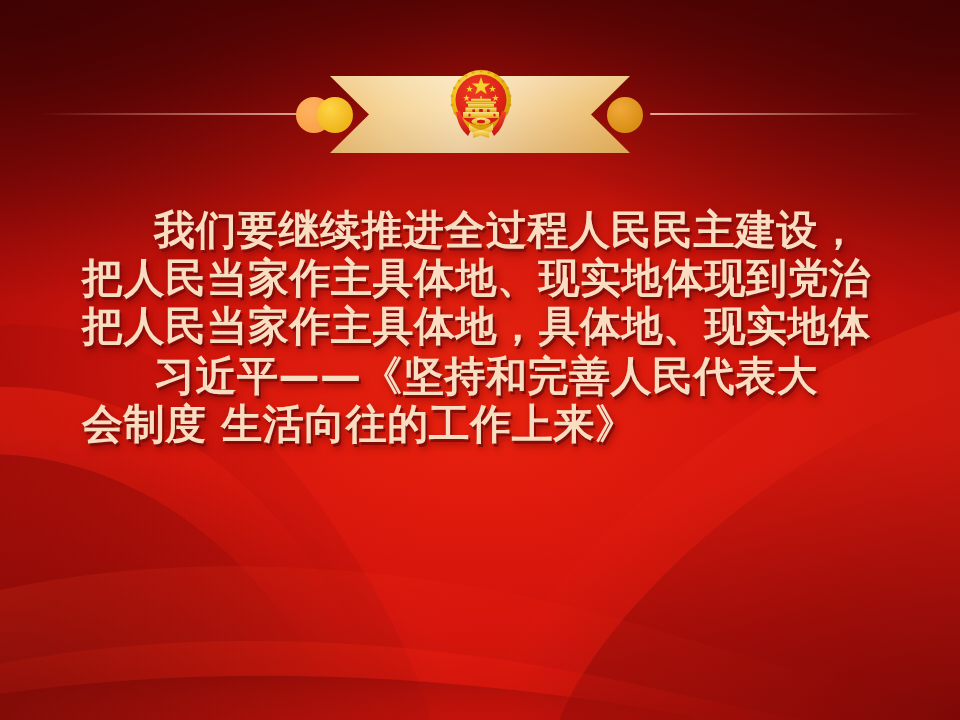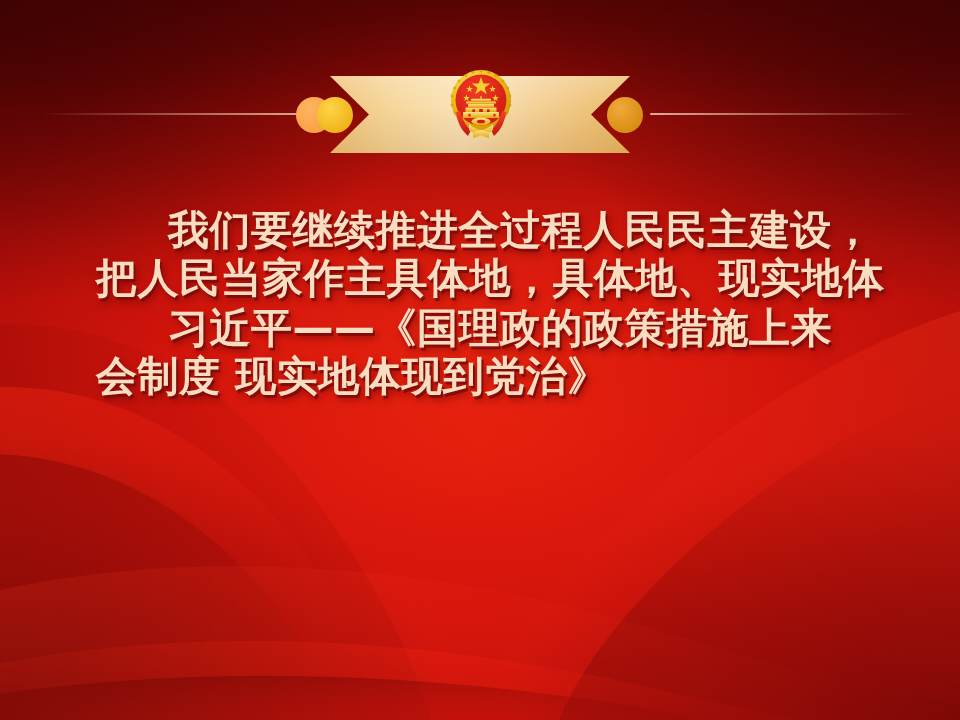--- a/index.html
+++ b/index.html
@@ -101,21 +101,21 @@
   .emblem {
     position: absolute;
     left: 447px; top: 64px;
     width: 68px; height: 80px;
   }
   .emblem svg { display:block; width:100%; height:100%; }
 
   
   .quote {
     position: absolute;
-    left: 96px; top: 206px;
+    left: 82px; top: 206px;
     width: 770px;
   }
   .line {
     font-family: "DejaVu Sans", "Liberation Sans", sans-serif;
     font-weight: 700;
     font-size: 41px;
     line-height: 48px;
     letter-spacing: 0.5px;
     color: #f9ddc1;
     white-space: pre;
@@ -265,19 +265,20 @@
         <path d="M 13 47 C 15 55 19 62 24 66 L 21 72 C 14 66 10 57 9 48 Z" fill="url(#ribG)"></path>
         <path d="M 55 47 C 53 55 49 62 44 66 L 47 72 C 54 66 58 57 59 48 Z" fill="url(#ribG)"></path>
         <path d="M 22 60 C 27 64 32 66 34 66 C 36 66 41 64 46 60 L 46 66 C 41 70 37 71 34 71 C 31 71 27 70 22 66 Z" fill="url(#goldG)"></path>
         <path d="M 26 68 L 34 66 L 42 68 L 42 74 L 34 71.5 L 26 74 Z" fill="url(#goldG)"></path>
       </svg>
     </div>
   </div>
 
   <div class="quote">
     <div class="line indent">我们要继续推进全过程人民民主建设，</div>
+    <div class="line">把人民当家作主具体地、现实地体现到党治</div>
     <div class="line">把人民当家作主具体地，具体地、现实地体</div>
 
-    <div class="line indent attrib">习近平——《国理政的政策措施上来</div>
-    <div class="line">会制度 现实地体现到党治》</div>
+    <div class="line indent attrib">习近平——《坚持和完善人民代表大</div>
+    <div class="line">会制度 生活向往的工作上来》</div>
   </div>
 
 </div>
 
 </body></html>

